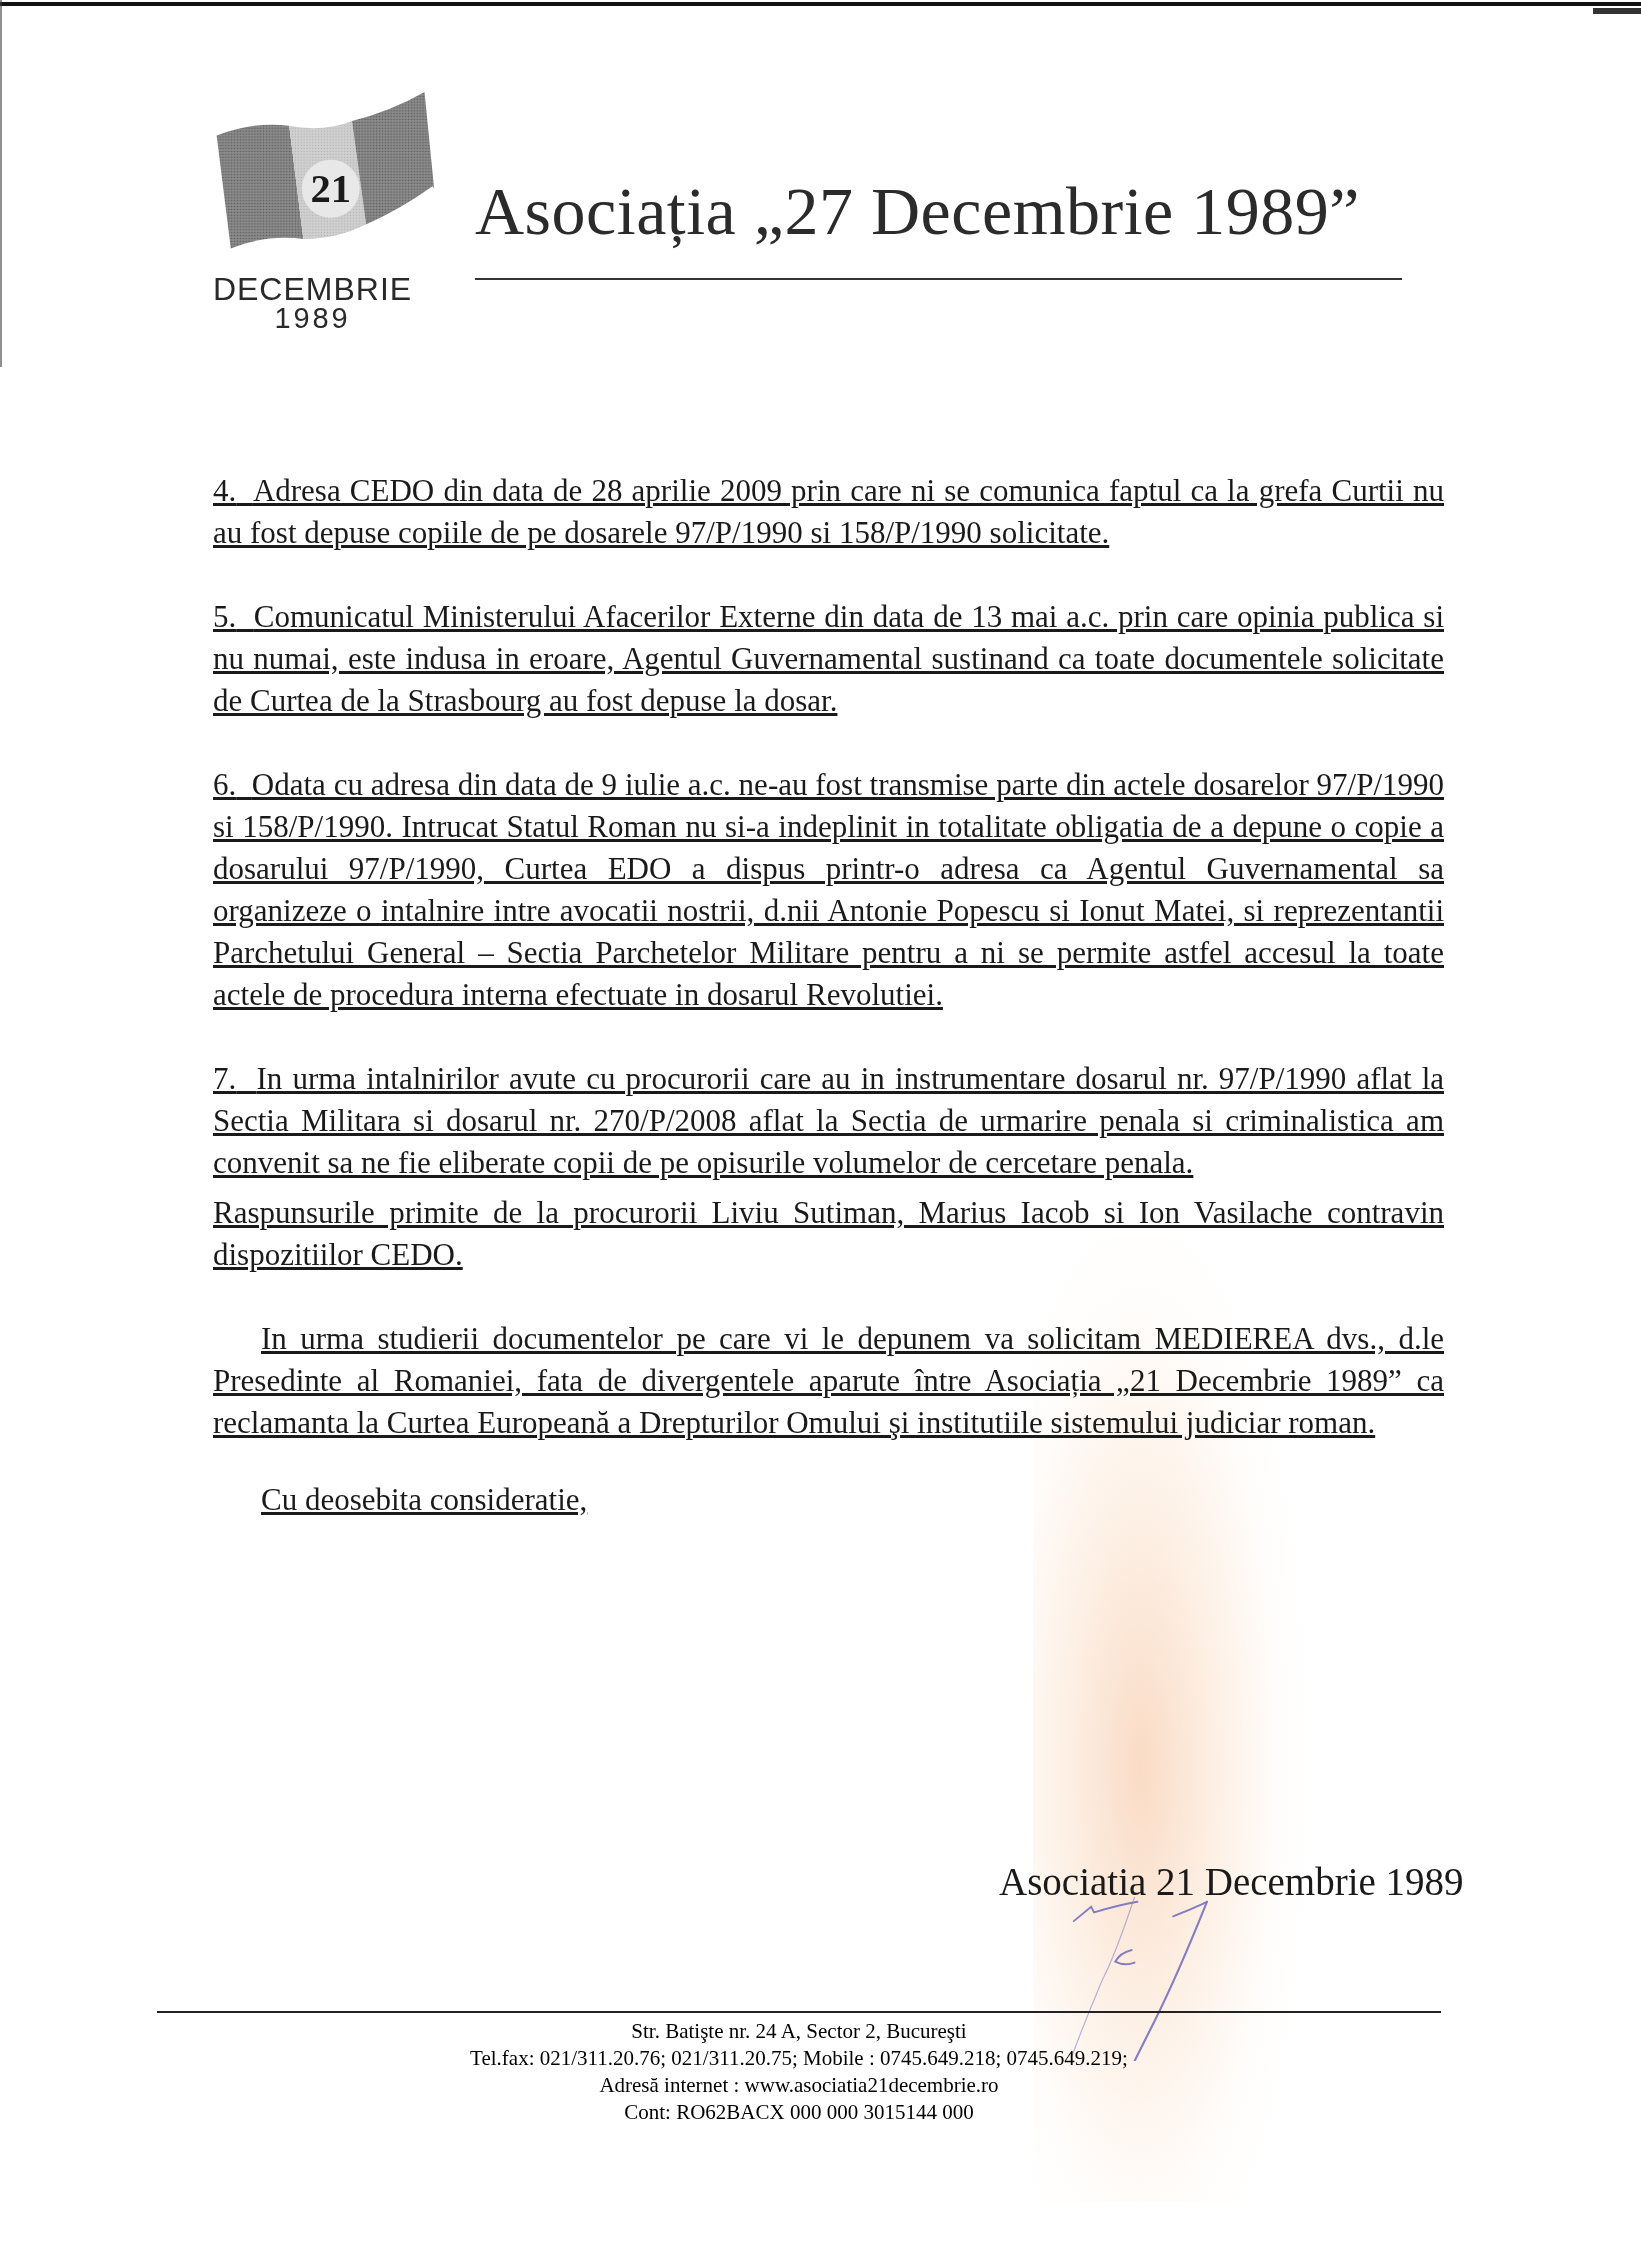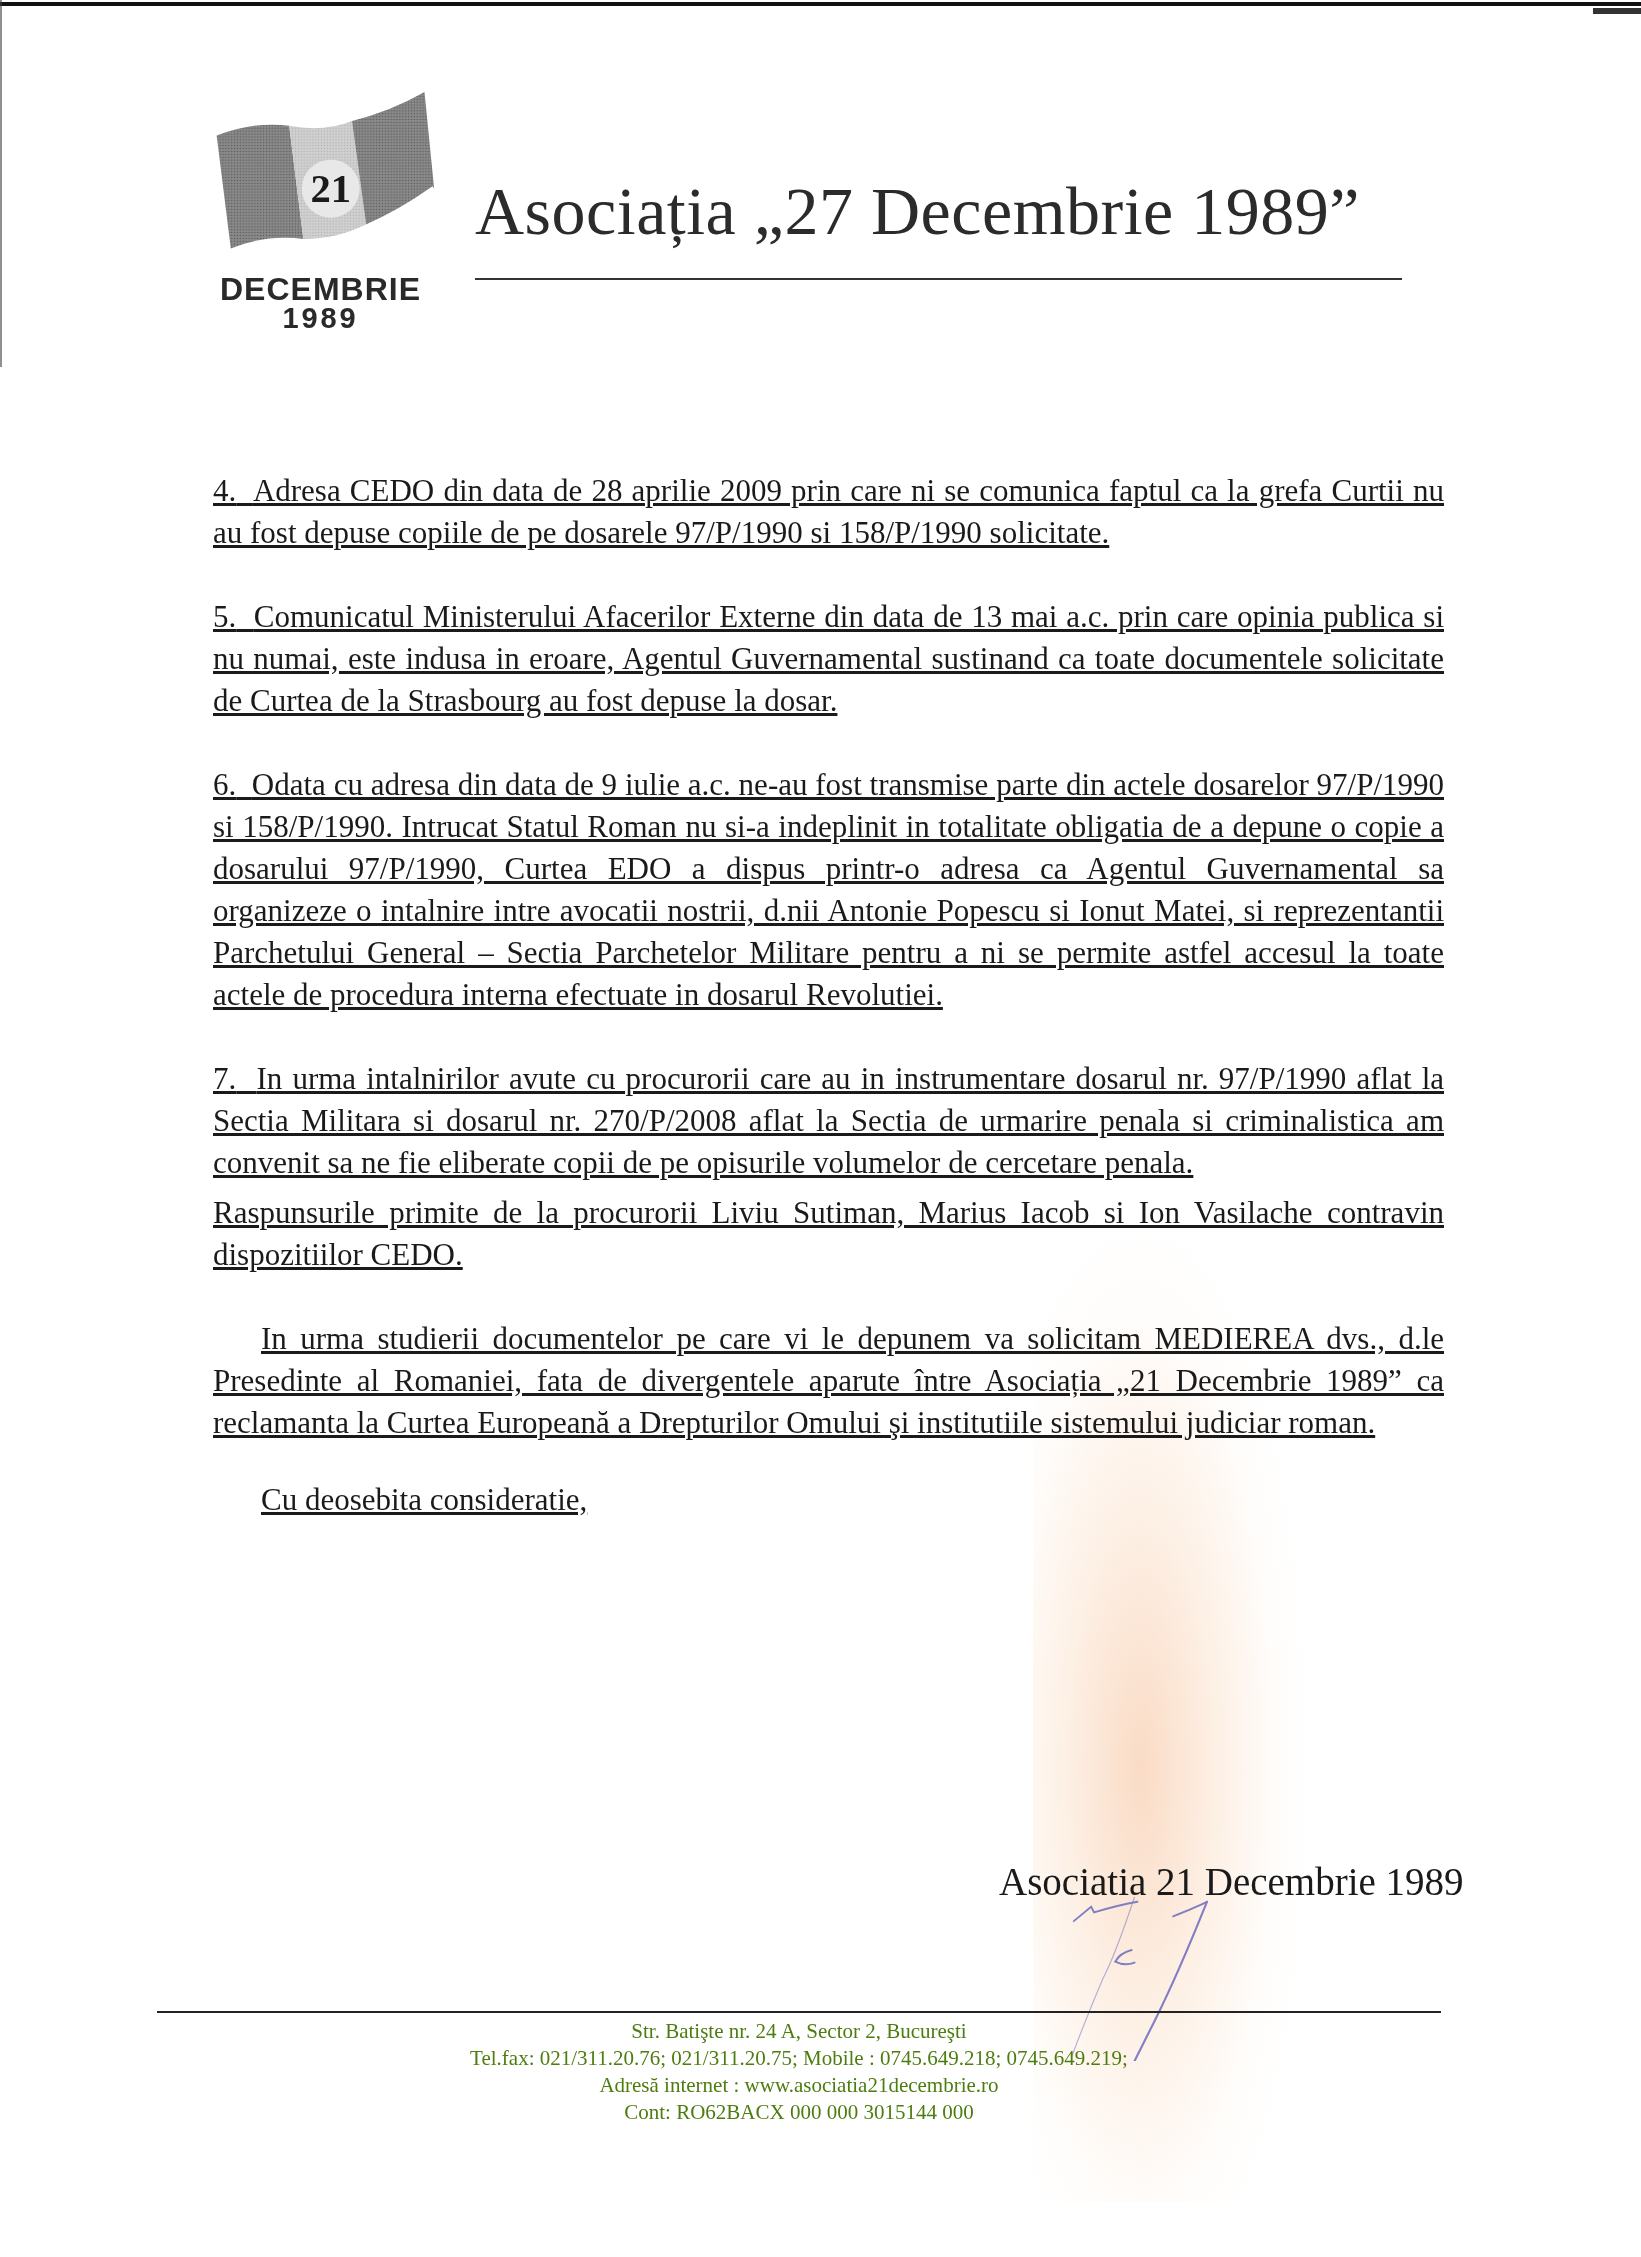--- a/index.html
+++ b/index.html
@@ -16,22 +16,22 @@
   .stain {
     position: absolute; left: 1033px; top: 1236px; width: 270px; height: 966px;
     background: radial-gradient(ellipse at 40% 55%, rgba(246,190,150,.55) 0%, rgba(250,215,185,.35) 35%, rgba(255,240,228,.15) 60%, rgba(255,255,255,0) 75%);
     pointer-events: none;
   }
 
   
   .logo { position: absolute; left: 183px; top: 92px; width: 251px; height: 251px; }
   .logo-flag { position: absolute; left: 24px; top: 0; width: 232px; height: 174px; }
   .logo-label {
-    position: absolute; left: 12px; top: 183px; width: 251px; text-align: center;
-    font-family: "Liberation Sans", "DejaVu Sans", sans-serif; font-weight: bold;
+    position: absolute; left: 4px; top: 183px; width: 251px; text-align: center;
+    font-family: "Liberation Sans", "DejaVu Sans", sans-serif; font-weight: normal;
     color: #2a2a2a; line-height: 29px;
   }
   .logo-label .l1 { font-size: 32px; letter-spacing: 1px; display: block; }
   .logo-label .l2 { font-size: 29px; letter-spacing: 2.9px; display: block; }
 
   .org-title {
     position: absolute; left: 475px; top: 172px;
     font-size: 68px; color: #2b2b2b; letter-spacing: 0.5px; white-space: nowrap;
   }
   .title-rule { position: absolute; left: 475px; top: 278px; width: 927px; height: 1.9px; background: #333; }
@@ -49,21 +49,21 @@
   .signoff {
     position: absolute; left: 999px; top: 1859px;
     font-size: 39px; white-space: nowrap;
   }
   .signature { position: absolute; left: 1062px; top: 1897px; width: 203px; height: 164px; }
 
   
   .footer-rule { position: absolute; left: 157px; top: 2011px; width: 1284px; height: 1.9px; background: #222; }
   .footer {
     position: absolute; left: 157px; top: 2018px; width: 1284px; text-align: center;
-    font-size: 21px; line-height: 27px; color: #4d7c0f;
+    font-size: 21px; line-height: 27px; color: #000000;
   }
   .footer div { white-space: nowrap; }
 </style>
 </head>
 <body>
 
 <div class="top-edge"></div>
 <div class="top-edge-right"></div>
 <div class="left-edge"></div>
 <div class="stain"></div>

